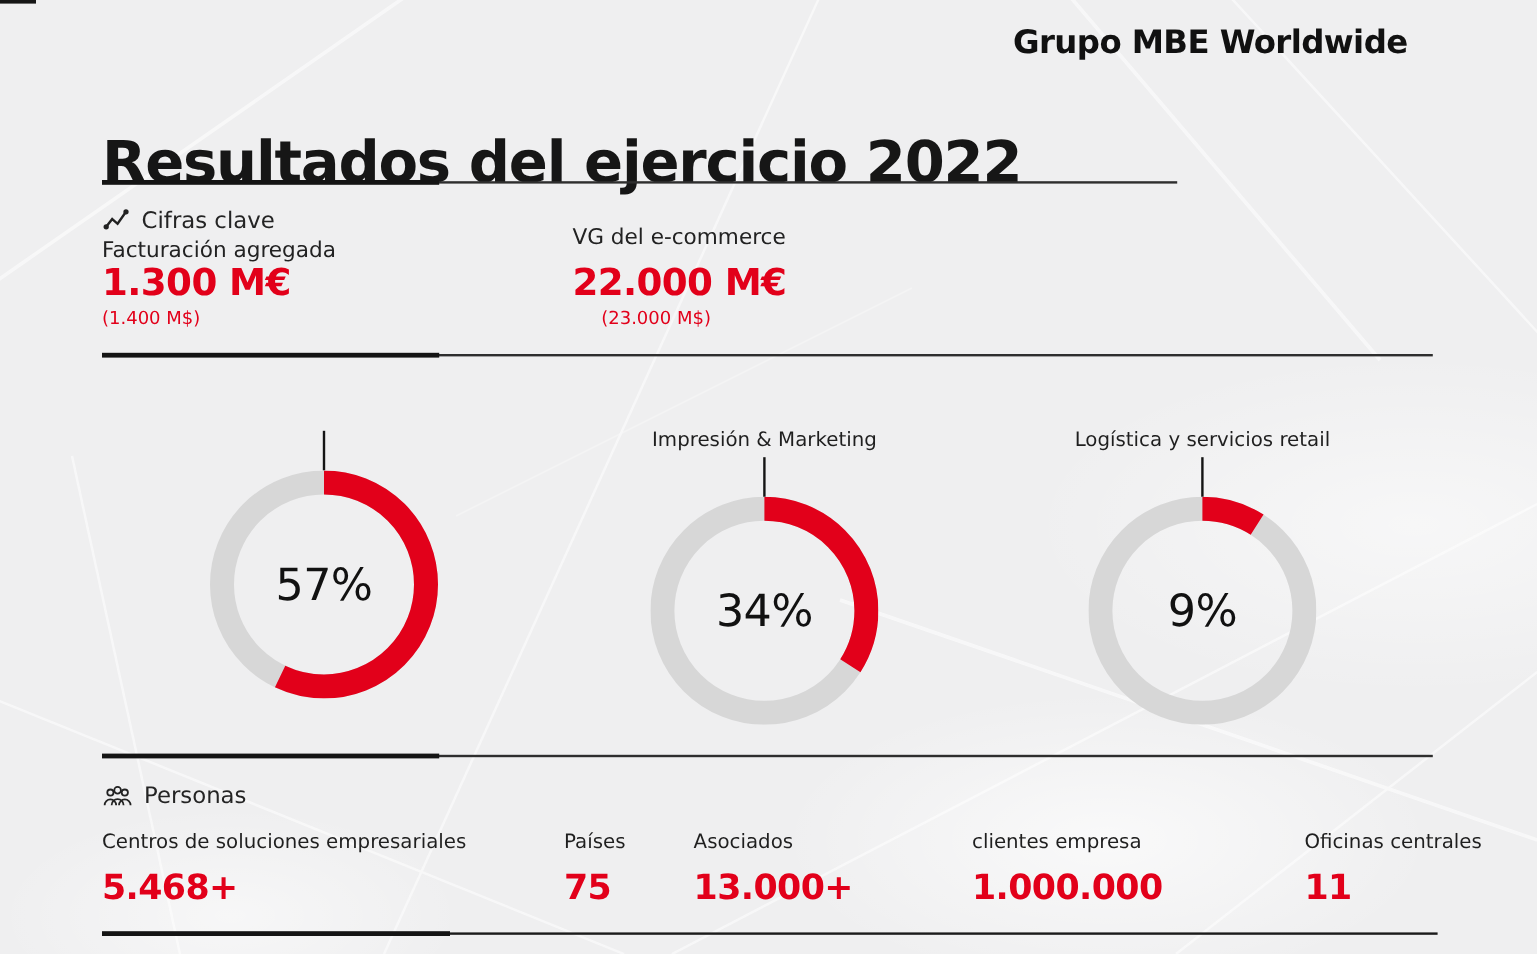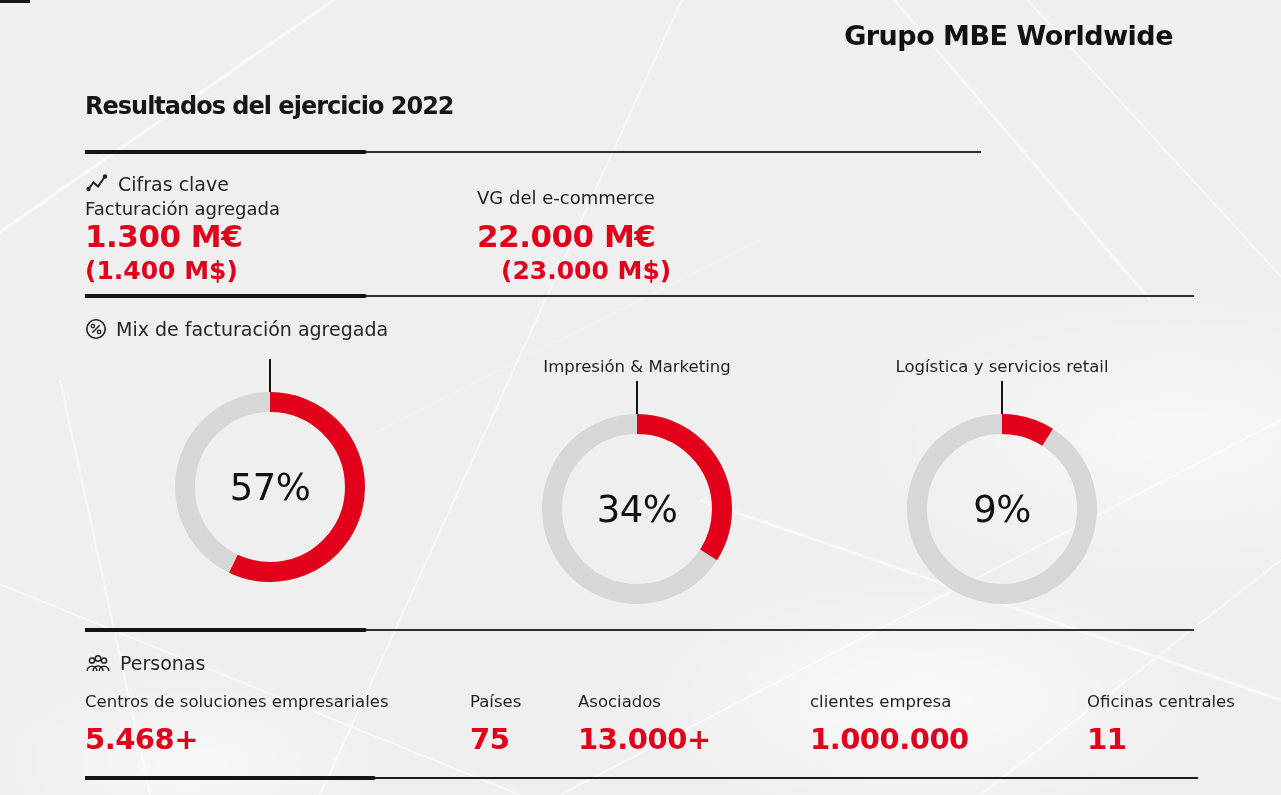--- a/index.html
+++ b/index.html
@@ -9,39 +9,39 @@
     background:
       radial-gradient(ellipse 420px 190px at 72% 88%, rgba(255,255,255,.65), rgba(255,255,255,0) 65%),
       radial-gradient(ellipse 500px 220px at 92% 55%, rgba(255,255,255,.5), rgba(255,255,255,0) 65%),
       radial-gradient(ellipse 300px 140px at 15% 96%, rgba(255,255,255,.5), rgba(255,255,255,0) 65%),
       #efeff0;
   }
   .bg-net{position:absolute;inset:0;pointer-events:none;}
   .corner-mark{position:absolute;left:0;top:0;width:30px;height:3px;background:#161616;}
 
   .brand{position:absolute;top:20px;right:108px;font-size:27px;font-weight:bold;color:#111;letter-spacing:-.5px;}
-  .page-title{position:absolute;left:85px;top:76px;font-size:24px;font-weight:bold;color:#161616;letter-spacing:-1px;}
+  .page-title{position:absolute;left:85px;top:76px;font-size:48px;font-weight:bold;color:#161616;letter-spacing:-1px;}
 
   .sep{position:absolute;height:2px;background:#2e2e2e;}
   .sep .thick{position:absolute;left:0;top:-1px;height:4px;background:#141414;}
   .sep1{left:85px;top:151px;width:896px;}
   .sep1 .thick{width:281px;}
   .sep2{left:85px;top:295px;width:1109px;}
   .sep2 .thick{width:281px;}
   .sep3{left:85px;top:629px;width:1109px;}
   .sep3 .thick{width:281px;}
   .sep4{left:85px;top:777px;width:1113px;background:#1b1b1b;}
   .sep4 .thick{width:290px;}
 
   .section-header{position:absolute;display:flex;align-items:center;gap:9px;font-size:19px;color:#242424;text-align:center;}
   .section-header svg{display:block;}
 
   .kf-label{position:absolute;font-size:18px;color:#222;}
   .kf-value{position:absolute;font-size:31px;font-weight:bold;color:#e2001a;letter-spacing:-.5px;}
-  .kf-alt{position:absolute;font-size:25px;font-weight:bold;color:#e2001a;}
+  .kf-alt{position:absolute;font-size:15px;font-weight:normal;color:#e2001a;}
 
   .donut-block{position:absolute;width:260px;text-align:center;}
   .donut-label{font-size:16.5px;color:#1f1f1f;line-height:22px;}
   .leader{width:2px;height:33px;background:#141414;margin:3px auto 0;}
   .donut-wrap{position:relative;width:190px;height:190px;margin:0 auto;}
   .donut-center{position:absolute;inset:0;display:flex;align-items:center;justify-content:center;
     font-size:37px;font-weight:normal;color:#111;letter-spacing:-.5px;}
 
   .stat-label{position:absolute;font-size:16.5px;color:#1f1f1f;}
   .stat-value{position:absolute;font-size:29px;font-weight:bold;color:#e2001a;letter-spacing:-.5px;}
@@ -89,29 +89,20 @@
   <div class="kf-alt" style="left:85px;top:256px;">(1.400 M$)</div>
 
   <div class="kf-label" style="left:477px;top:187px;">VG del e-commerce</div>
   <div class="kf-value" style="left:477px;top:218px;">22.000 M€</div>
   <div class="kf-alt" style="left:477px;top:256px;margin-left:24px;">(23.000 M$)</div>
 
   <div class="sep sep2">
       <div class="thick"></div>
     </div>
 
-  <div class="section-header" style="left:85px;top:318px;">
-    <svg width="22" height="22" viewBox="0 0 22 22">
-      <circle cx="11" cy="11" r="9.2" fill="none" stroke="#222" stroke-width="1.6"></circle>
-      <line x1="7.3" y1="14.7" x2="14.7" y2="7.3" stroke="#222" stroke-width="1.5"></line>
-      <circle cx="7.9" cy="8.1" r="1.7" fill="none" stroke="#222" stroke-width="1.4"></circle>
-      <circle cx="14.1" cy="13.9" r="1.7" fill="none" stroke="#222" stroke-width="1.4"></circle>
-    </svg>
-    <span>Mix de facturación agregada</span>
-  </div>
 
   <div class="donut-block" style="left:140px;top:356px;">
     <div class="leader"></div>
     <div class="donut-wrap">
       <svg width="190" height="190" viewBox="0 0 190 190">
         <circle class="track" cx="95" cy="95" r="85" fill="none" stroke-width="20" stroke="#d7d7d7"></circle>
         <circle class="arc" cx="95" cy="95" r="85" fill="none" stroke-width="20" transform="rotate(-90 95 95)" stroke="#e2001a" stroke-dasharray="304.42032813285095 534.0707511102648"></circle>
       </svg>
       <div class="donut-center">57%</div>
     </div>

